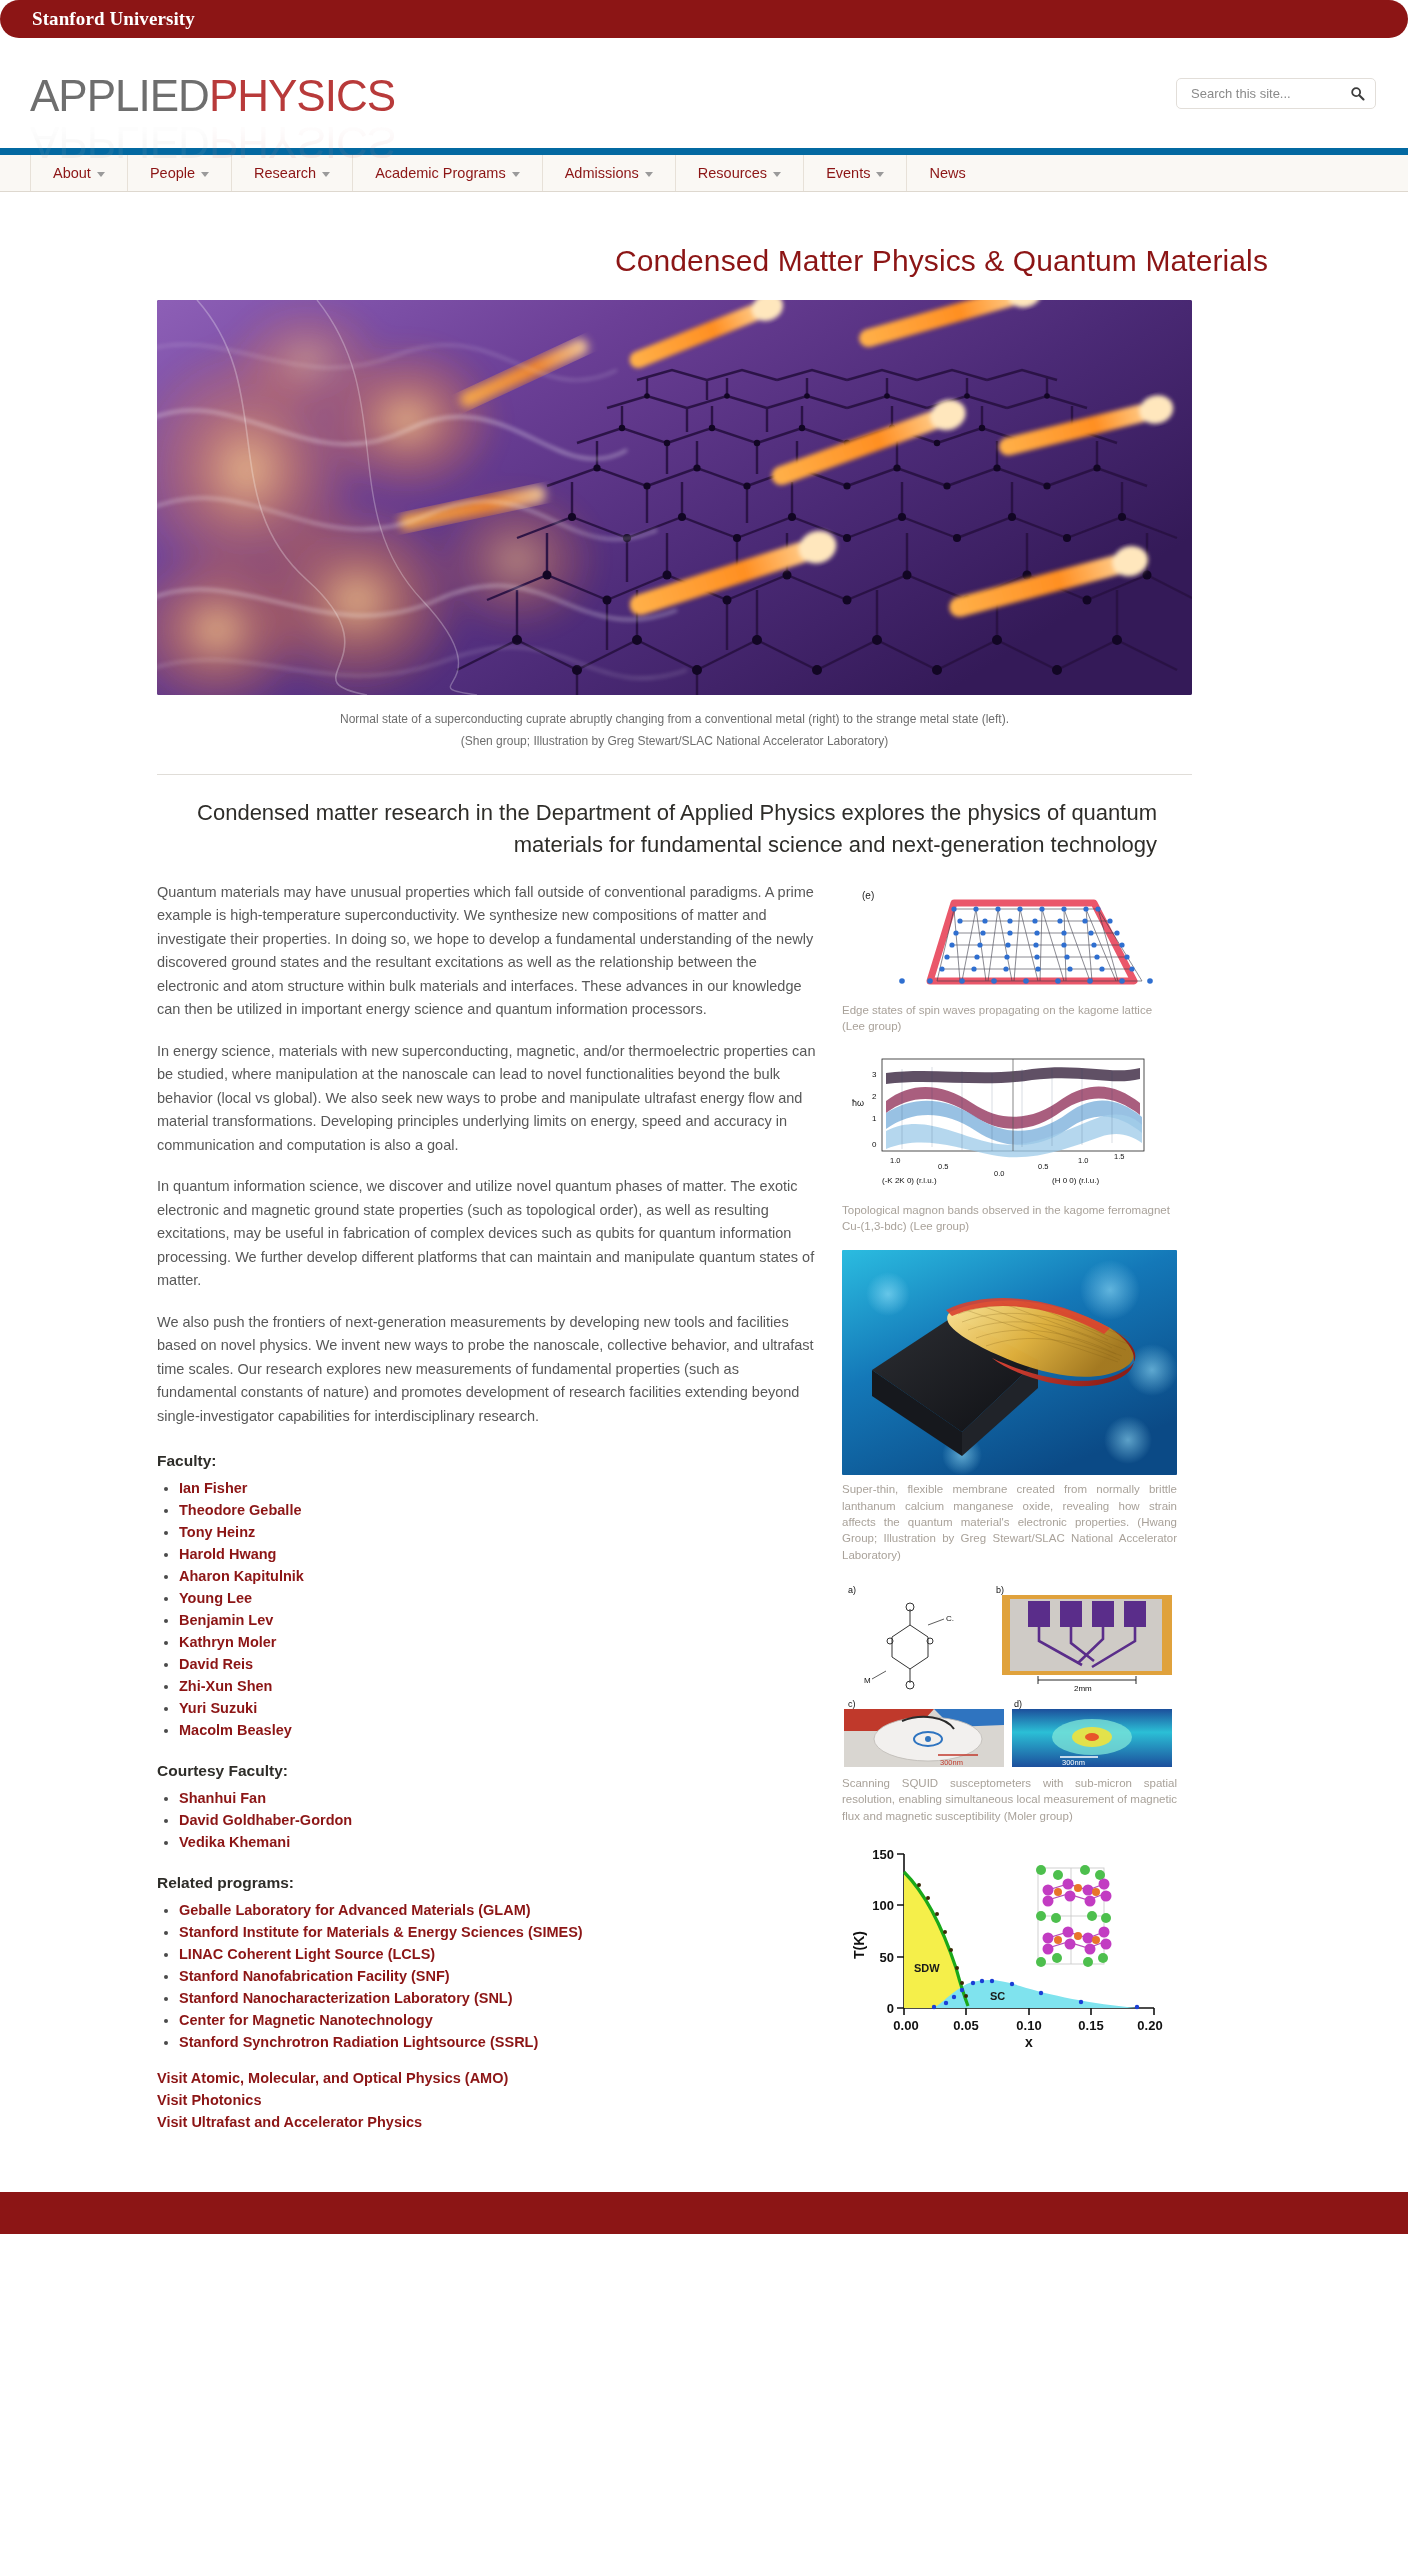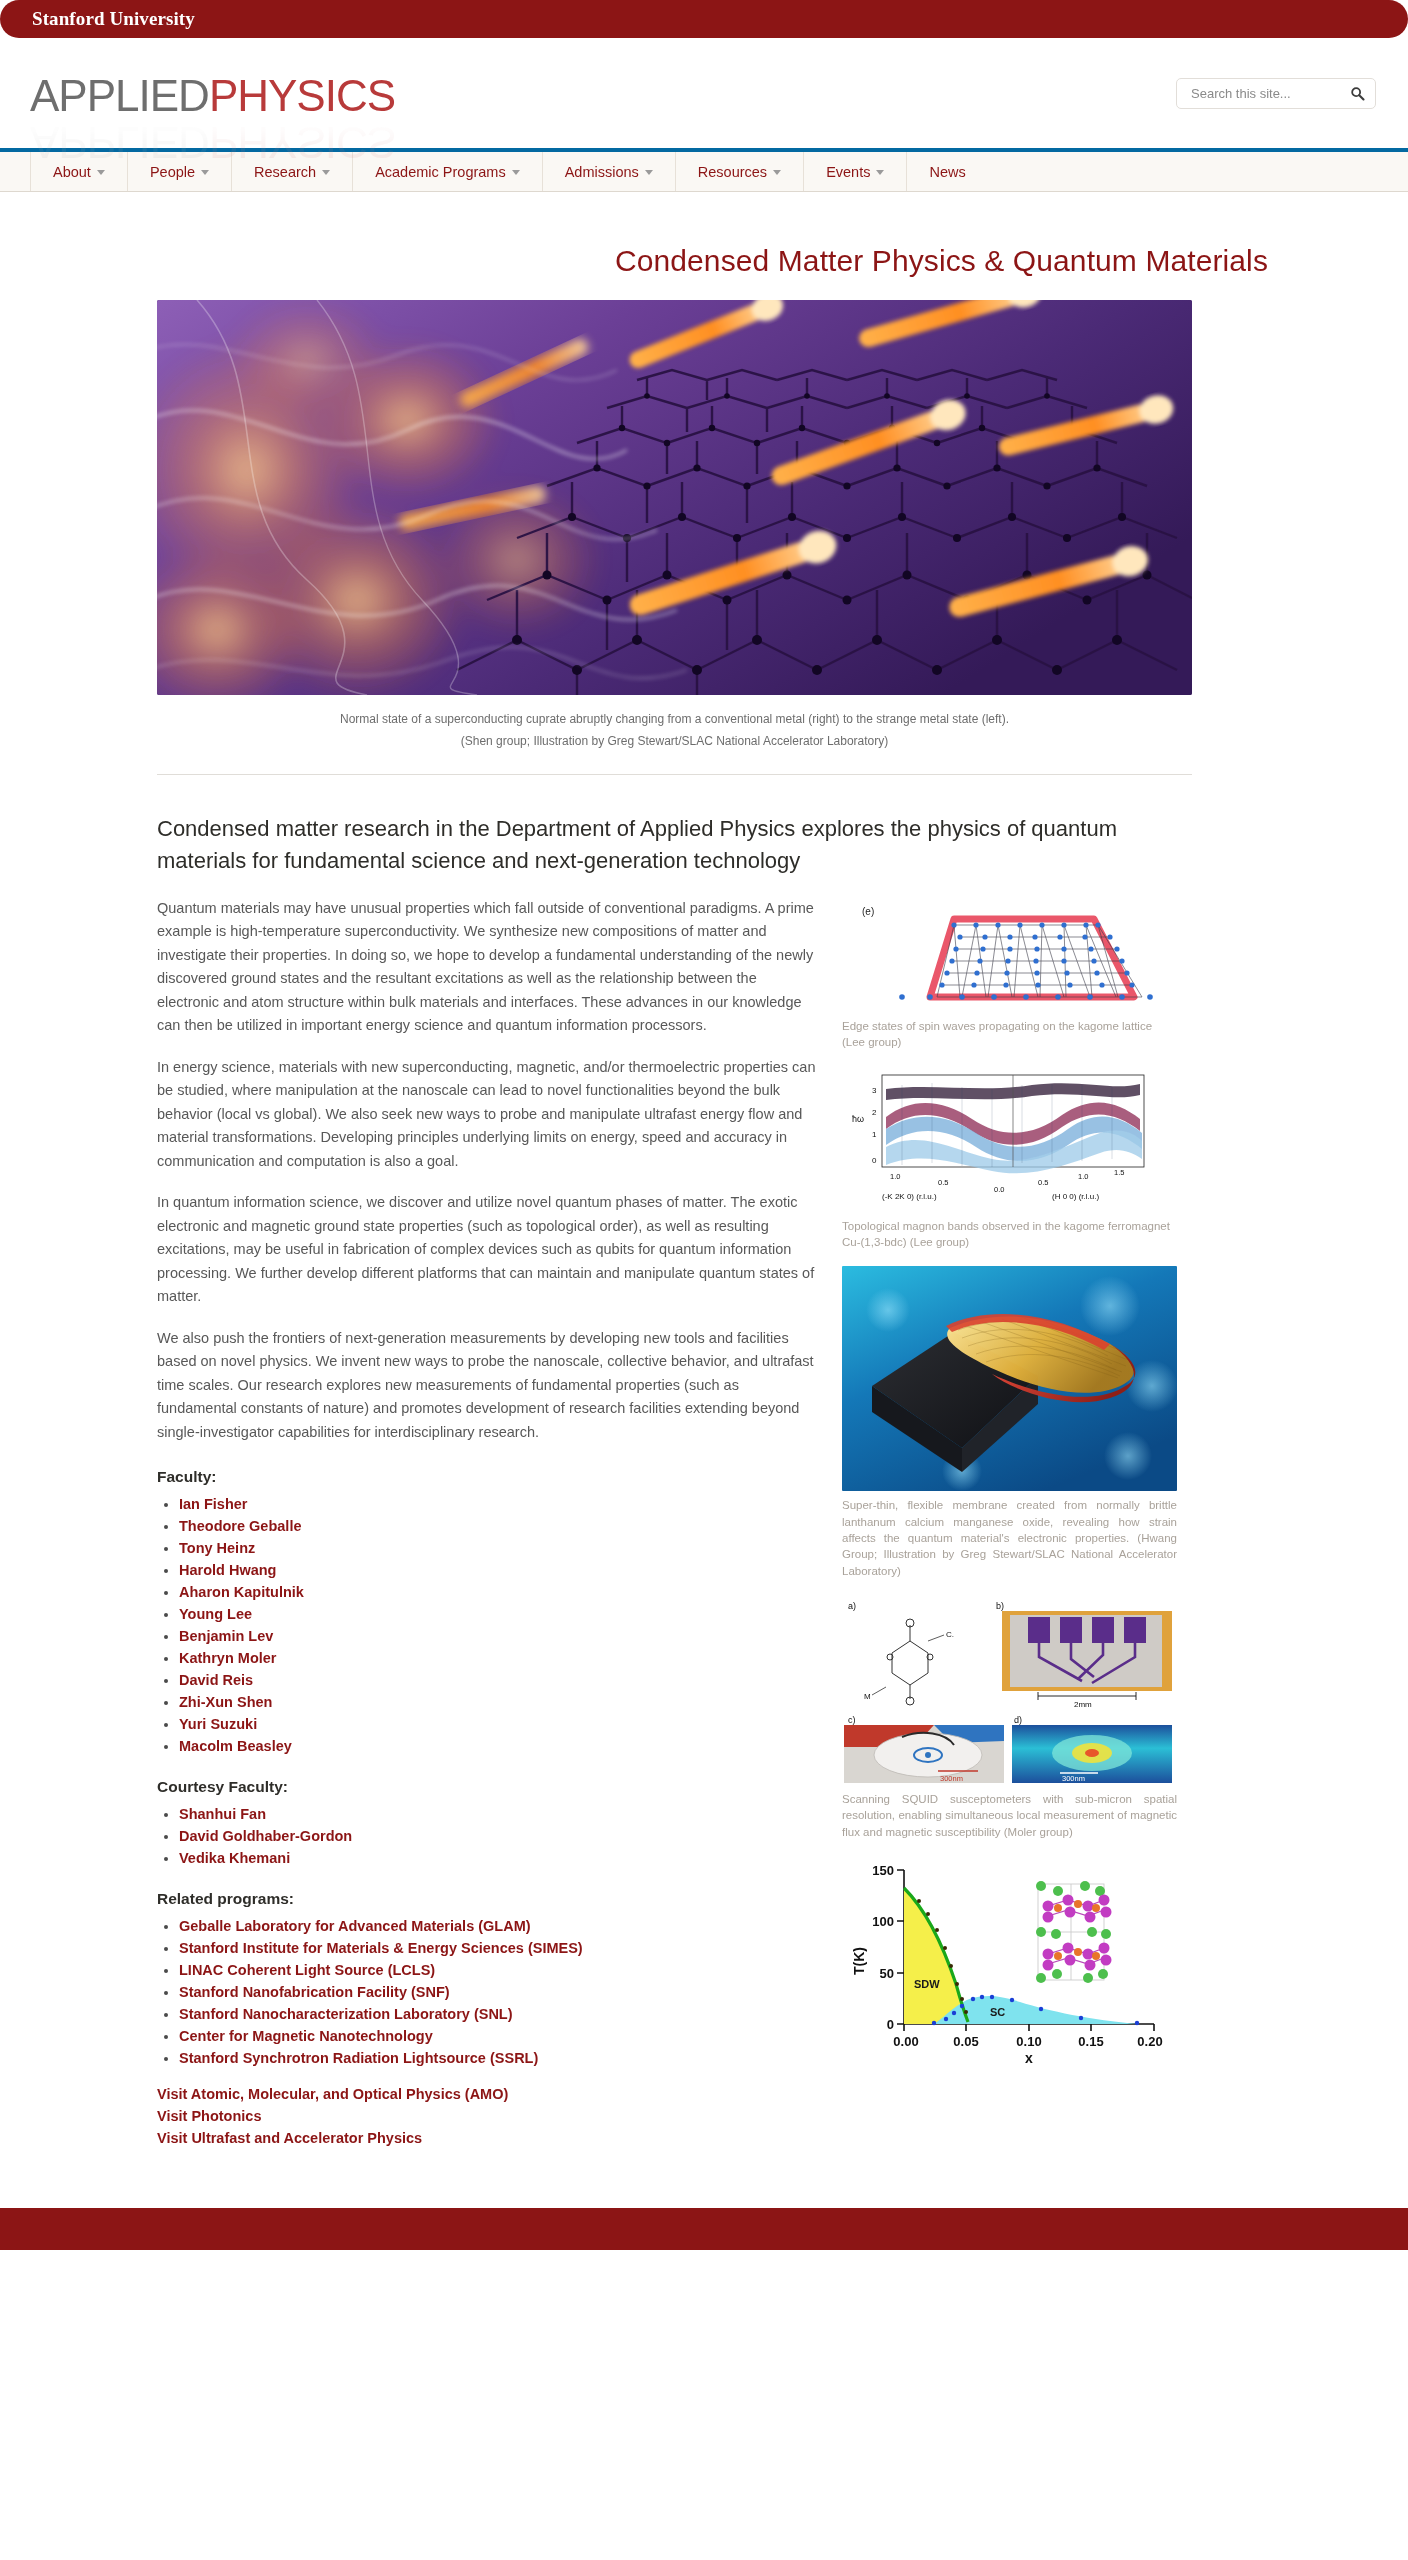--- a/index.html
+++ b/index.html
@@ -86,21 +86,21 @@
     width:140px;
     background:transparent;
   }
   .search-box input::placeholder { color:#8a8a8a; }
   .search-ico { width:15px; height:15px; flex:none; }
 
   
   .nav {
     display:flex;
     background:#faf8f4;
-    border-top:4px solid #0369a1;
+    border-top:7px solid #0369a1;
     border-bottom:1px solid #ded8cf;
     height:44px;
     padding-left:30px;
   }
   .nav-item {
     display:flex;
     align-items:center;
     justify-content:center;
     gap:6px;
     color:#8c1515;
@@ -156,22 +156,23 @@
     border-top:1px solid #e0ddd8;
     margin:22px 0 0 0;
     width:1035px;
   }
 
   h2.lede {
     font-size:22px;
     font-weight:400;
     line-height:1.45;
     color:#2e2d29;
-    margin:38px 0 20px 0;
+    margin:22px 0 20px 0;
     width:1000px;
+    text-align:right;
   }
 
   .cols {
     display:flex;
     gap:20px;
     width:1035px;
     align-items:flex-start;
   }
   .col-left { width:665px; }
   .col-right { width:335px; }

